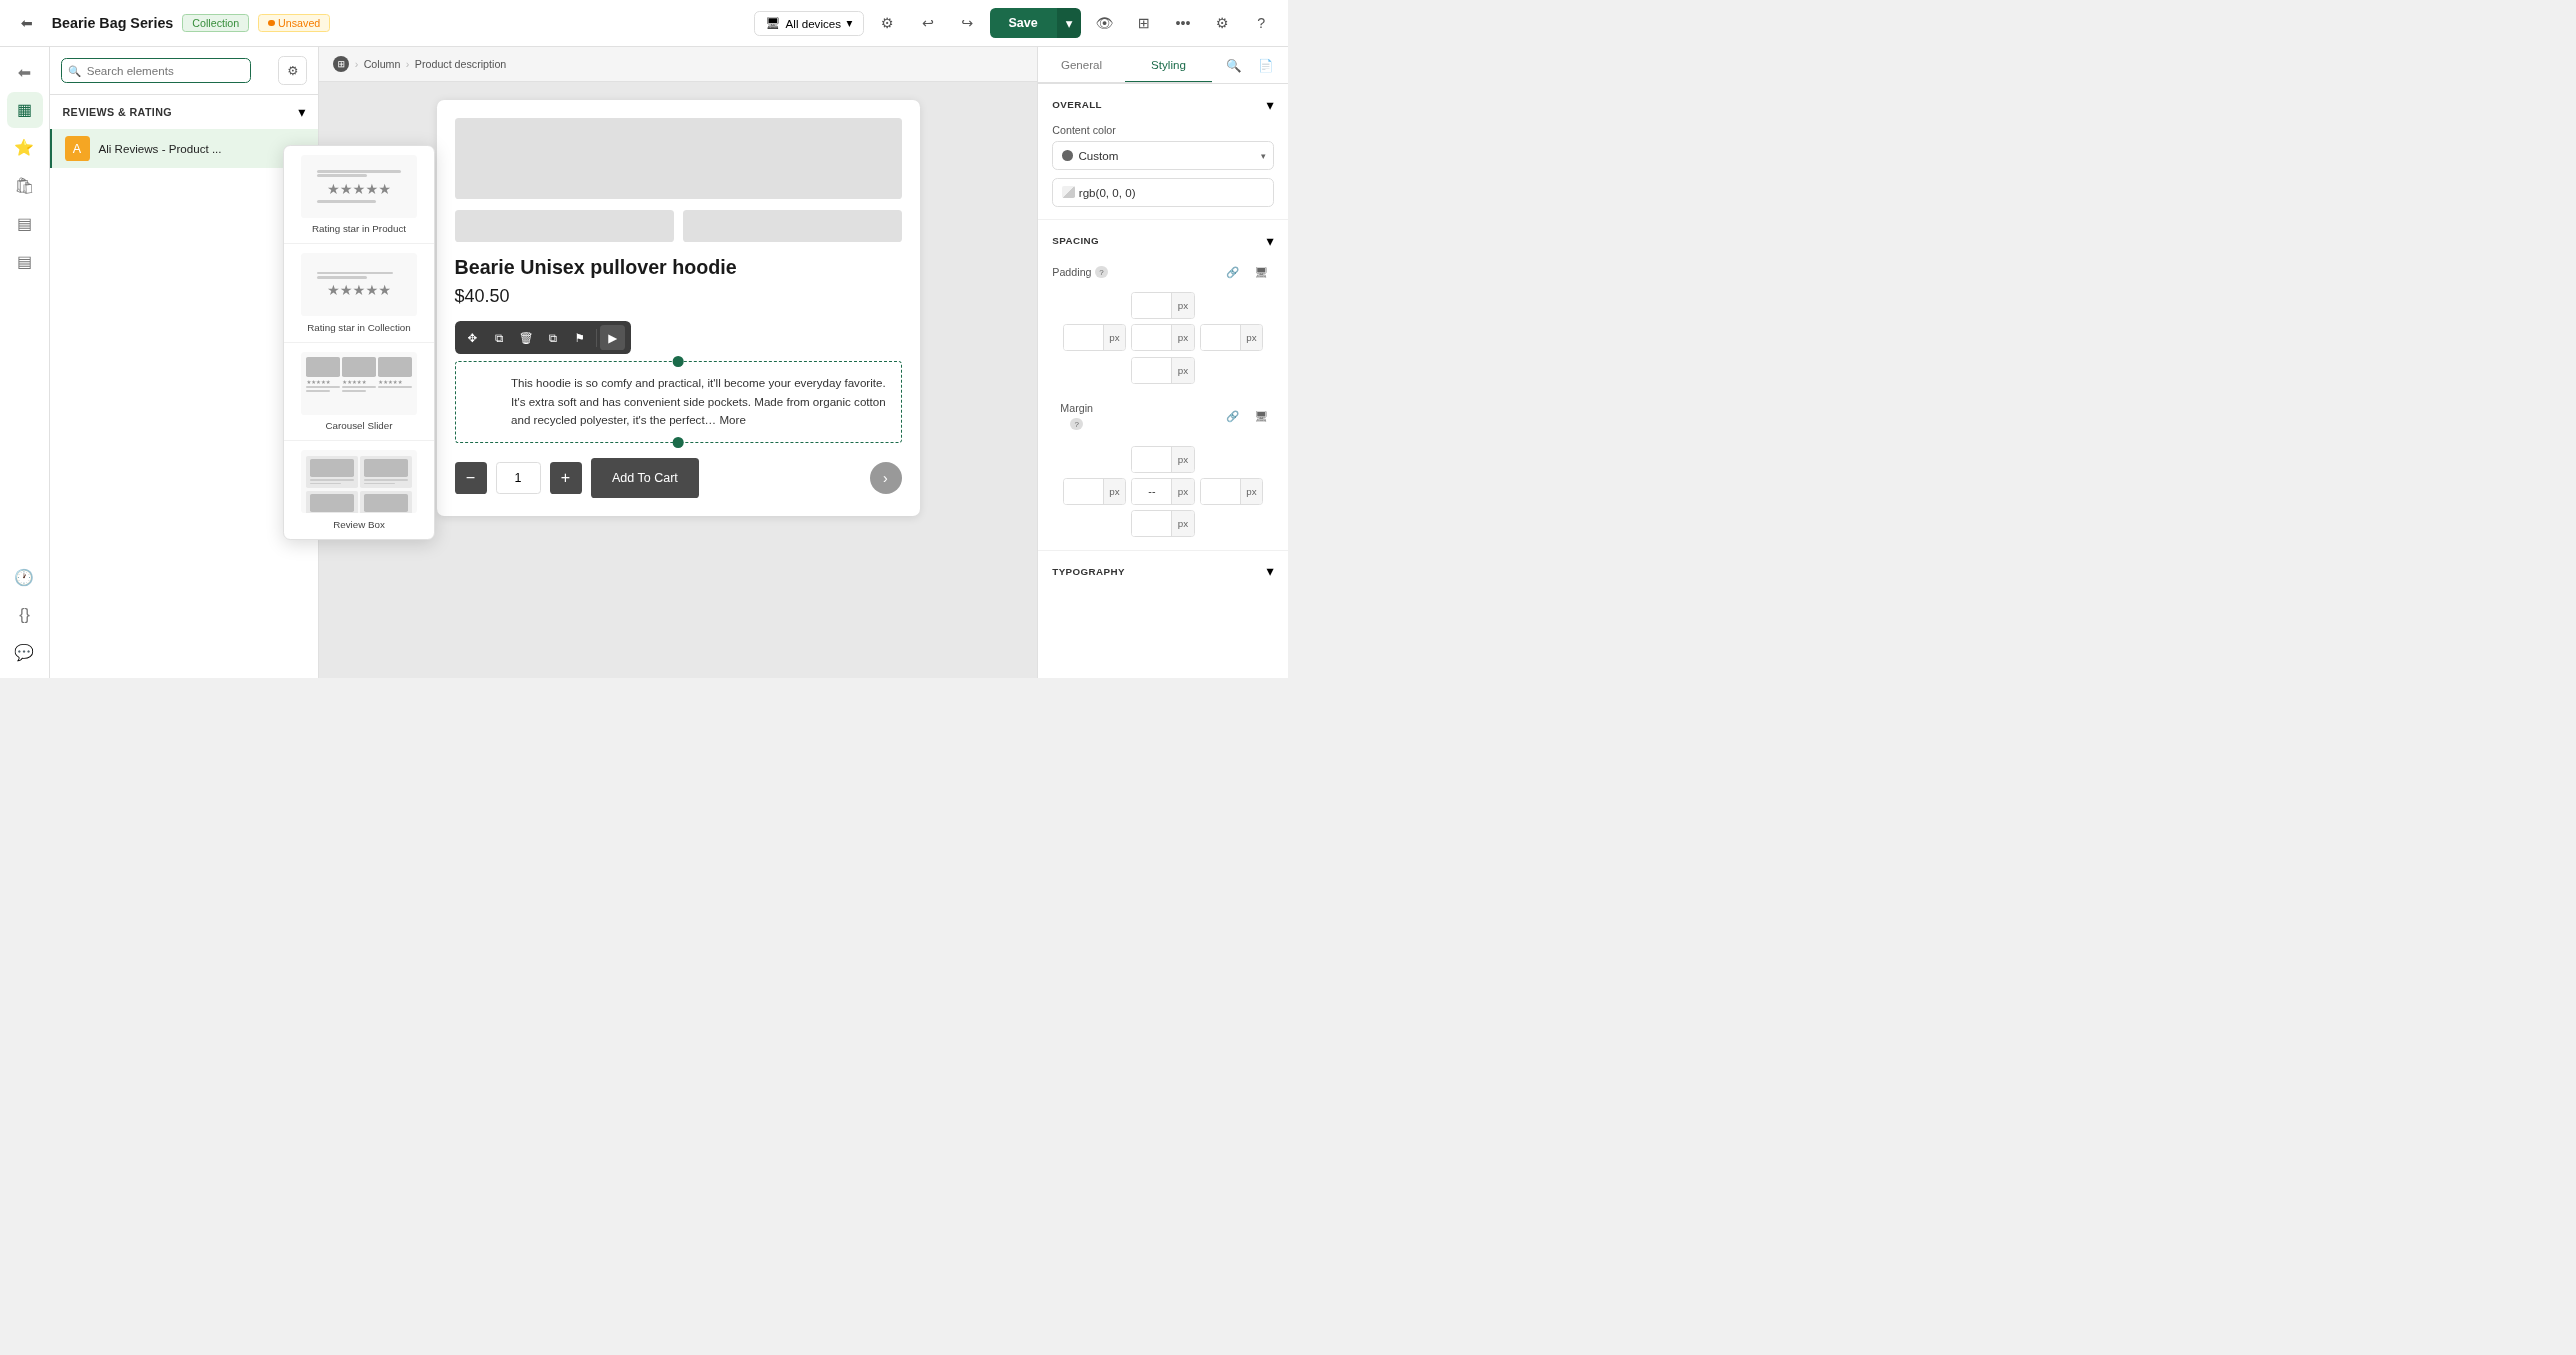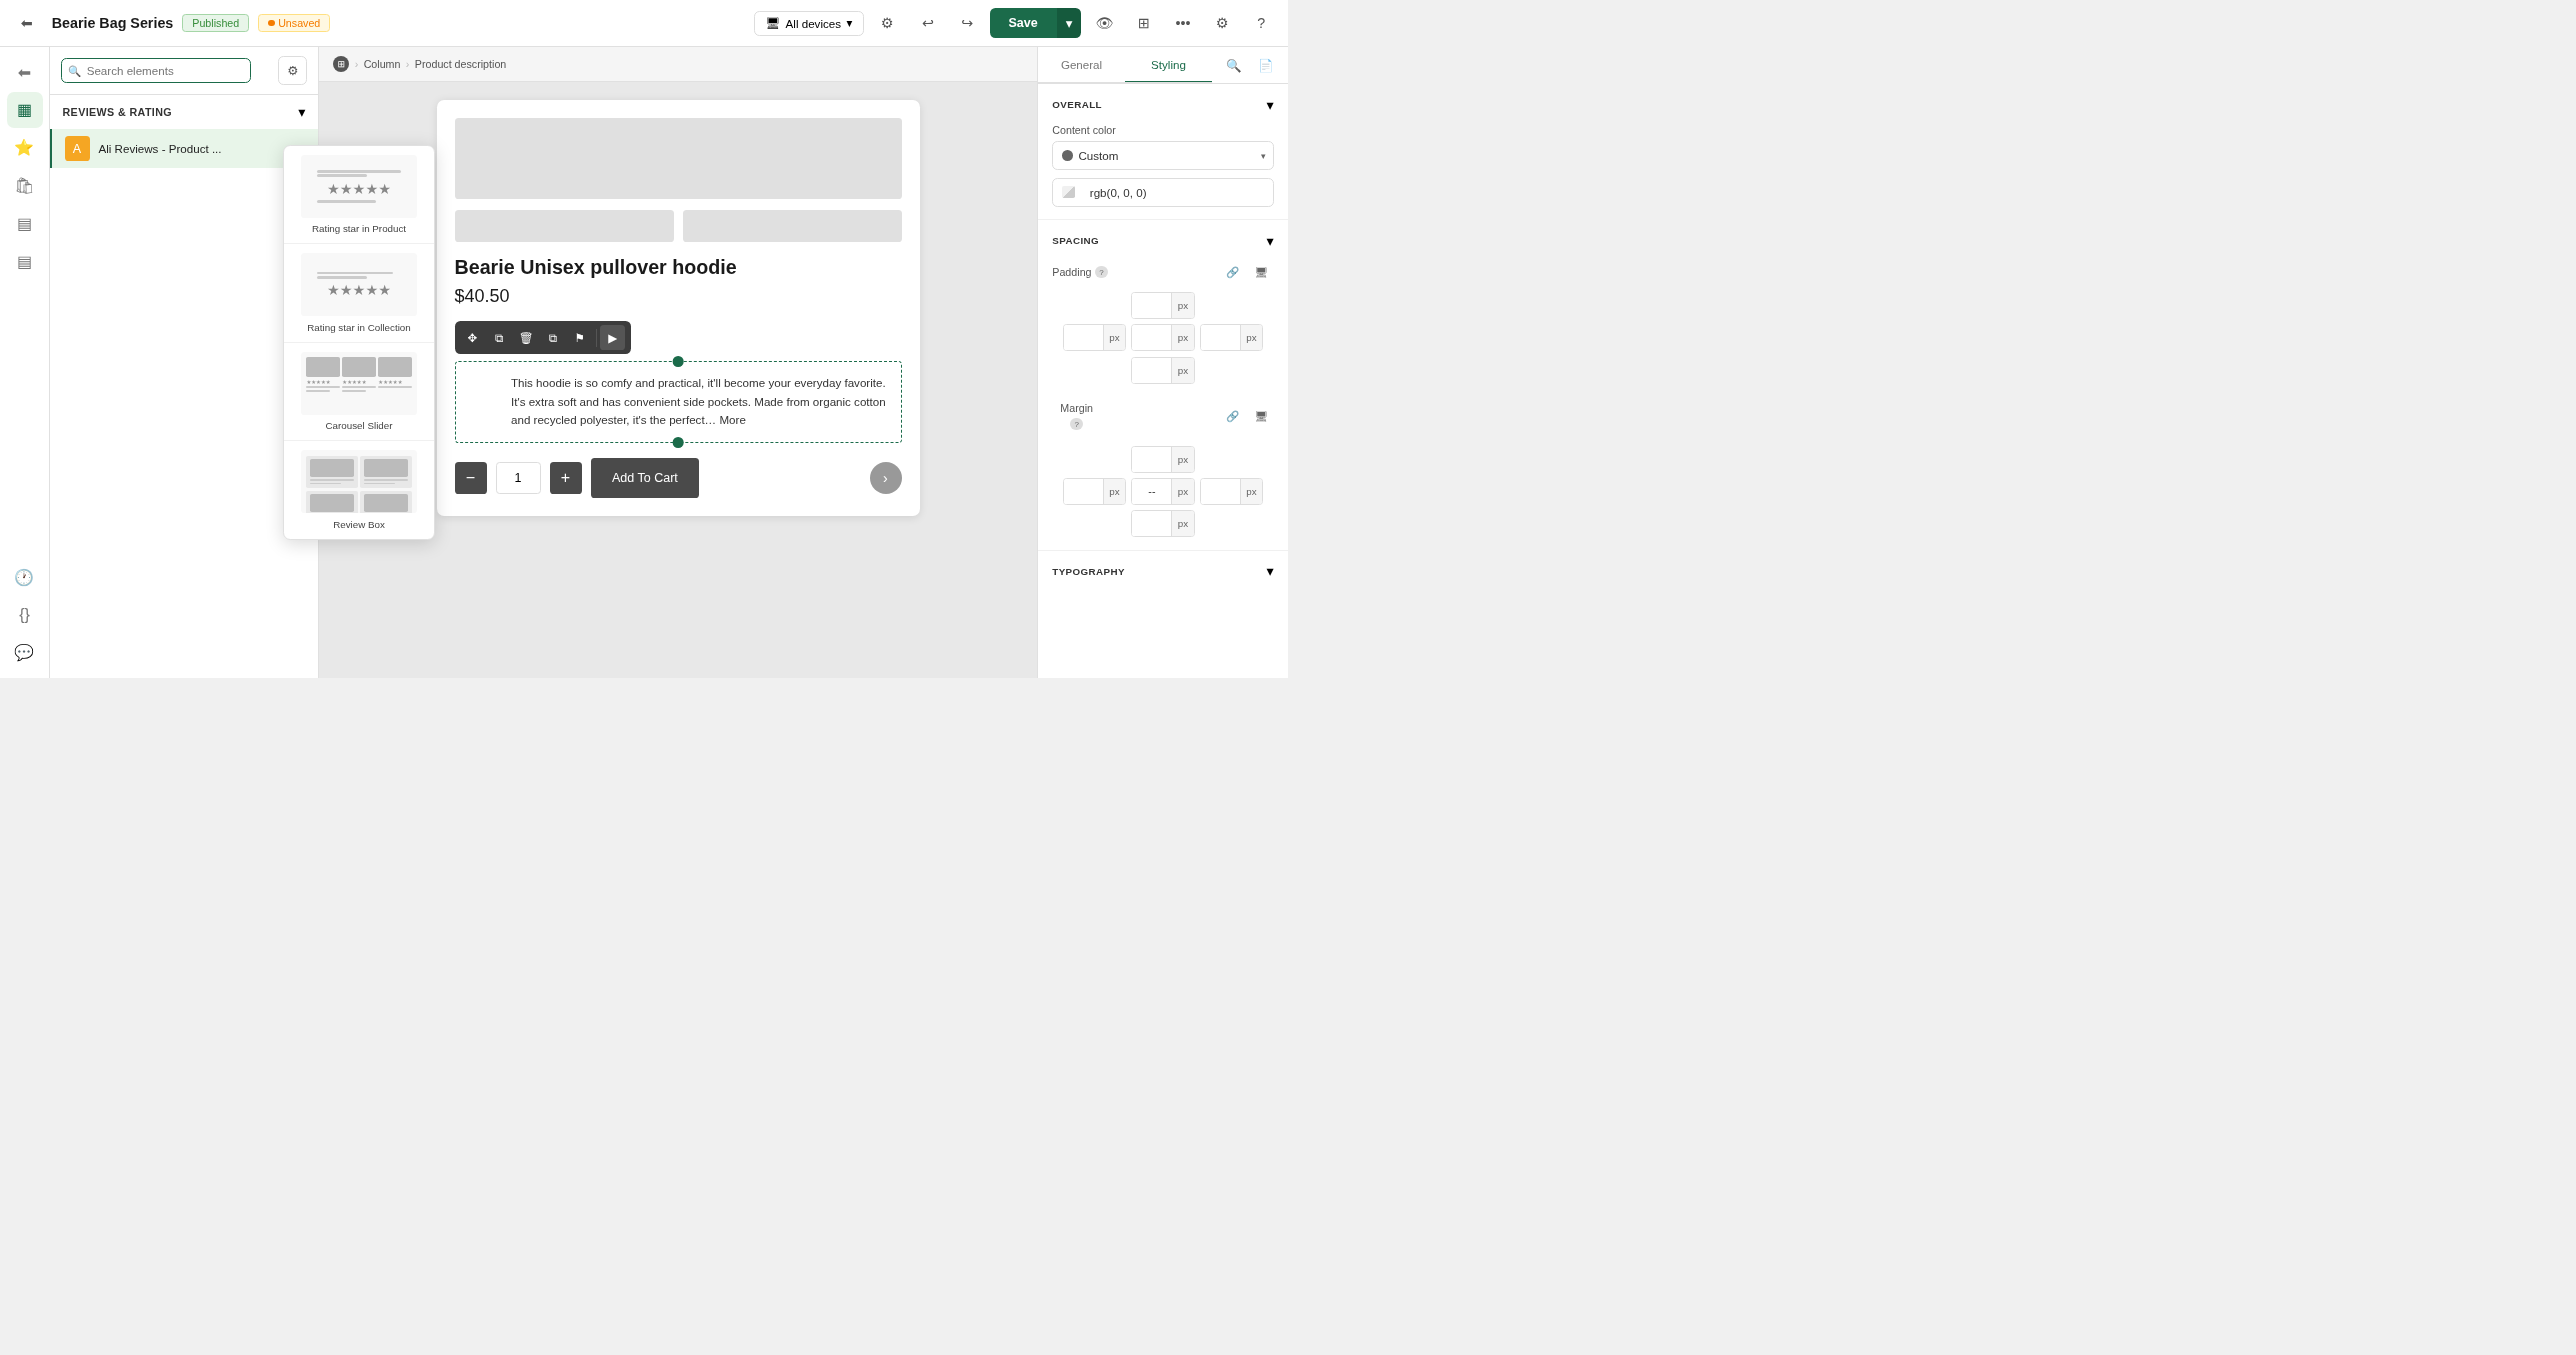--- a/index.html
+++ b/index.html
@@ -122,21 +122,21 @@
     .panel-section-title { font-size: 9.8px; font-weight: 600; color: #333; text-transform: uppercase; letter-spacing: 0.4px; }
     .panel-label { font-size: 10.7px; color: #555; margin-bottom: 5.4px; display: flex; align-items: center; gap: 3.6px; }
     .help-icon { width: 12.5px; height: 12.5px; background: #ddd; border-radius: 50%; display: inline-flex; align-items: center; justify-content: center; font-size: 8px; color: #666; }
     
     
     .color-select-row { display: flex; align-items: center; border: 0.9px solid #ddd; border-radius: 5.4px; overflow: hidden; }
     .color-dot-wrap { padding: 7.2px 9px; display: flex; align-items: center; gap: 5.4px; flex: 1; font-size: 11.6px; color: #333; }
     .color-dot { width: 10.7px; height: 10.7px; border-radius: 50%; background: #ccc; flex-shrink: 0; }
     .select-arrow { padding: 7.2px; color: #666; font-size: 9px; }
     
-    .color-input-row { display: flex; align-items: center; border: 0.9px solid #ddd; border-radius: 5.4px; padding: 7.2px 9px; margin-top: 7.2px; gap: 15px; }
+    .color-input-row { display: flex; align-items: center; border: 0.9px solid #ddd; border-radius: 5.4px; padding: 7.2px 9px; margin-top: 7.2px; gap: 4px; }
     .color-swatch-icon { width: 12.5px; height: 12.5px; background: linear-gradient(135deg, #f0f0f0 50%, #ccc 50%); border-radius: 1.8px; flex-shrink: 0; }
     .color-value { font-size: 11.6px; color: #333; }
     
     
     .spacing-grid { display: flex; flex-direction: column; gap: 5.4px; }
     .spacing-row { display: flex; gap: 5.4px; align-items: center; justify-content: center; }
     .spacing-input-wrap { display: flex; align-items: center; border: 0.9px solid #ddd; border-radius: 3.6px; overflow: hidden; }
     .spacing-input { width: 39px; height: 25px; text-align: center; border: none; font-size: 10.7px; color: #333; outline: none; }
     .spacing-unit { background: #f5f5f5; padding: 0 5.4px; font-size: 9.8px; color: #666; height: 25px; display: flex; align-items: center; border-left: 0.9px solid #ddd; }
     .link-icon-btn { width: 25px; height: 25px; display: flex; align-items: center; justify-content: center; cursor: pointer; border-radius: 3.6px; color: #666; font-size: 10.7px; }
@@ -146,21 +146,21 @@
     .typography-header { display: flex; align-items: center; justify-content: space-between; gap: 40px; }
     .typography-title { font-size: 9.8px; font-weight: 600; color: #333; text-transform: uppercase; letter-spacing: 0.4px; }
   </style>
 </head>
 <body>
 
 <div class="topbar">
   <div class="topbar-left">
     <div class="icon-btn">⬅</div>
     <span class="topbar-title">Bearie Bag Series</span>
-    <span class="badge-published">Published</span>
+    <span class="badge-published">Collection</span>
     <span class="badge-unsaved">
       <span class="dot-orange"></span>
       <span>Unsaved</span>
     </span>
   </div>
   <div class="topbar-center">
     <div class="device-btn">
       <span>🖥</span>
       <span>All devices</span>
       <span>▾</span>

